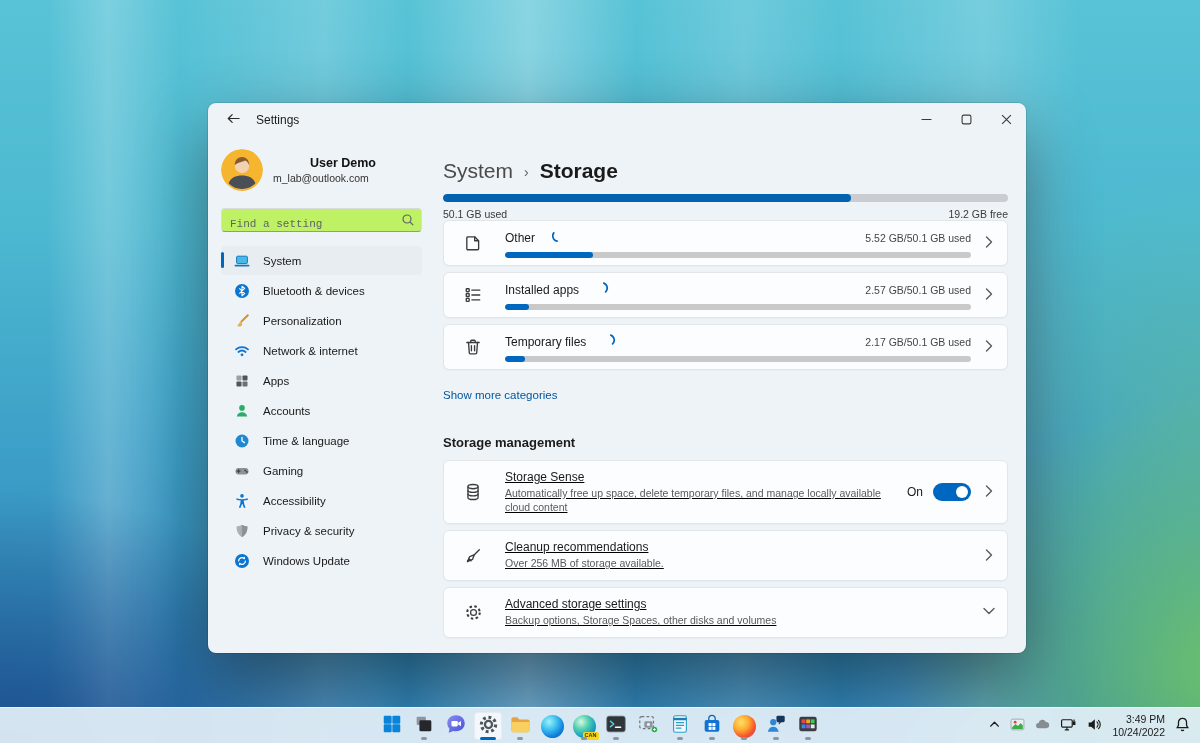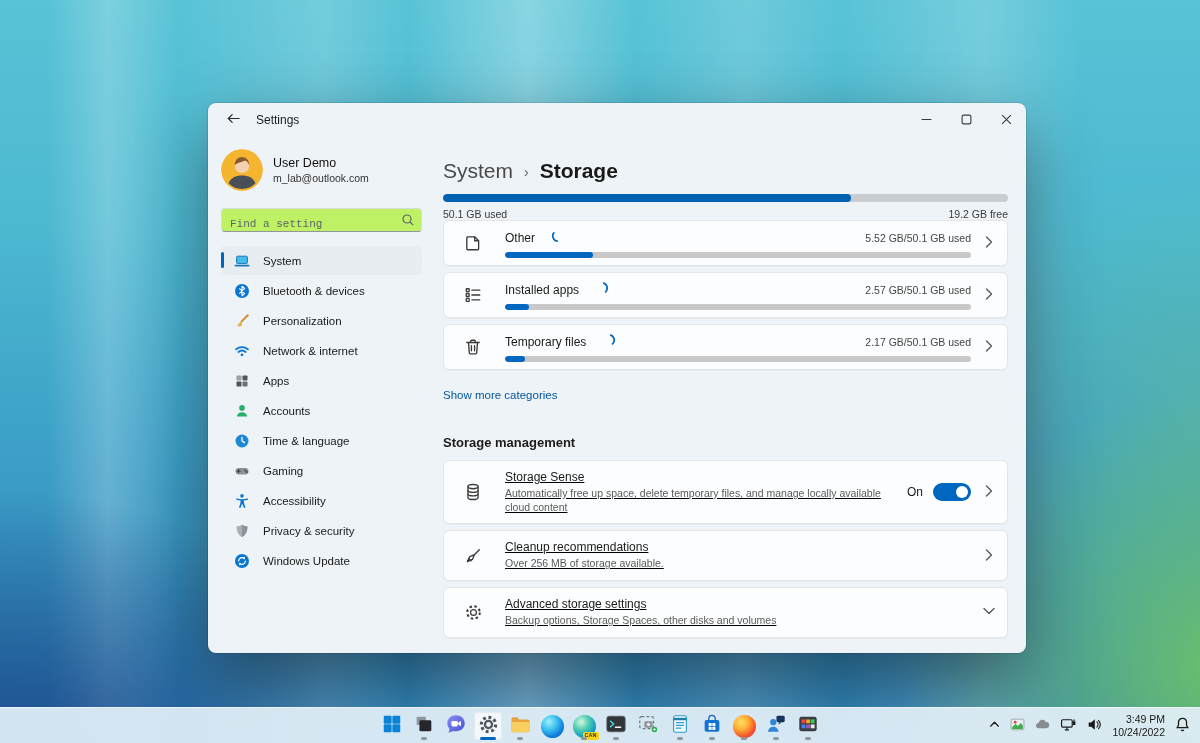--- a/index.html
+++ b/index.html
@@ -29,21 +29,21 @@
   .win-controls { margin-left:auto; display:flex; height:34px; }
   .wc { width:40px; height:34px; display:flex; align-items:center; justify-content:center; }
 
   .win-body { display:flex; height:516px; }
 
   
   .sidebar { width:226px; padding:0 12px 0 13px; flex-shrink:0; }
   .profile { display:flex; align-items:center; margin-top:12px; }
   .avatar { width:42px; height:42px; border-radius:50%; overflow:hidden; flex-shrink:0; }
   .profile-text { margin-left:10px; }
-  .profile-name { font-size:12.5px; font-weight:normal; color:#111; }
+  .profile-name { font-size:12.5px; font-weight:bold; color:#111;margin-left:37px; }
   .profile-email { font-size:10.5px; color:#333; margin-top:2px; }
   .searchbox { position:relative; margin-top:17px; }
   .searchbox input { width:100%; height:24px; border:1px solid #d9dbde; border-bottom-color:#93979b;
     border-radius:4px; background:#bef264; padding:8px 26px 0 8px; font-size:11px;
     font-family:Liberation Mono, monospace; color:#222; outline:none; }
   .searchbox input::placeholder { color:#5f6368; }
   .search-ic { position:absolute; right:7px; top:5px; }
   .nav { margin-top:14px; }
   .nav-item { position:relative; display:flex; align-items:center; height:29px; margin-bottom:1px;
     border-radius:4px; padding-left:13px; cursor:pointer; }

